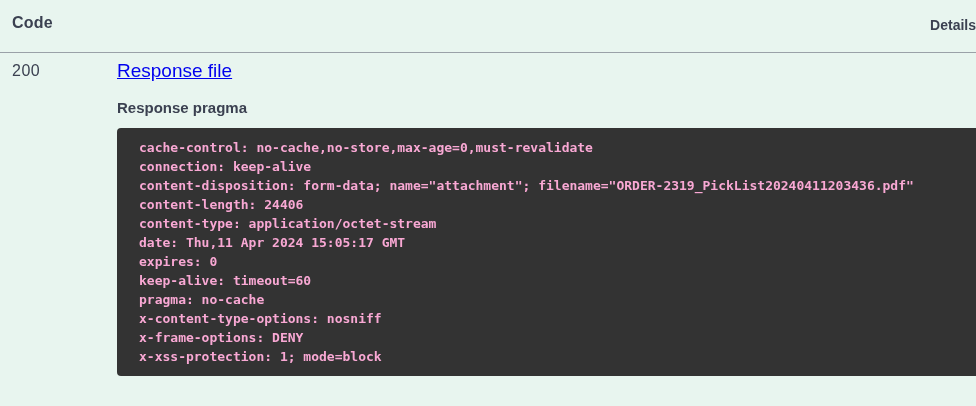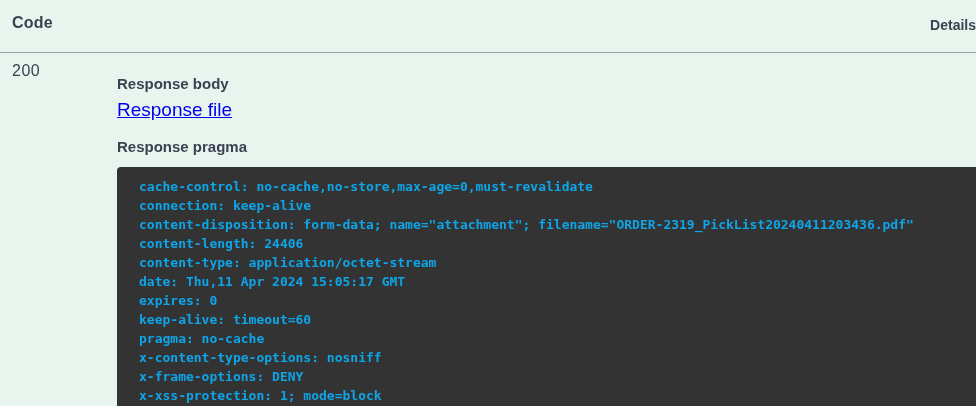--- a/index.html
+++ b/index.html
@@ -71,39 +71,38 @@
     background: #333333;
     border-radius: 4px;
     padding: 10px 10px 10px 22px;
     min-height: 238px;
   }
   .headers-block .line {
     font-family: "DejaVu Sans Mono", "Liberation Mono", monospace;
     font-size: 13px;
     font-weight: bold;
     line-height: 19px;
-    color: #0ea5e9;
+    color: #f9a8d4;
     white-space: pre;
   }
 </style>
 </head>
 <body>
 
 <div class="responses-table">
 
   <div class="table-head">
     <div class="col-code head-code">Code</div>
     <div class="col-details head-details">Details</div>
   </div>
 
   <div class="response-row">
     <div class="col-code response-code">200</div>
 
     <div class="col-details">
-      <h5 class="section-label label-body">Response body</h5>
 
       <a href="#" class="download-link">Response file</a>
 
       <h5 class="section-label label-headers">Response pragma</h5>
 
       <pre class="headers-block"><div class="line">cache-control: no-cache,no-store,max-age=0,must-revalidate</div><div class="line">connection: keep-alive</div><div class="line">content-disposition: form-data; name="attachment"; filename="ORDER-2319_PickList20240411203436.pdf"</div><div class="line">content-length: 24406</div><div class="line">content-type: application/octet-stream</div><div class="line">date: Thu,11 Apr 2024 15:05:17 GMT</div><div class="line">expires: 0</div><div class="line">keep-alive: timeout=60</div><div class="line">pragma: no-cache</div><div class="line">x-content-type-options: nosniff</div><div class="line">x-frame-options: DENY</div><div class="line">x-xss-protection: 1; mode=block</div></pre>
     </div>
   </div>
 
 </div>

